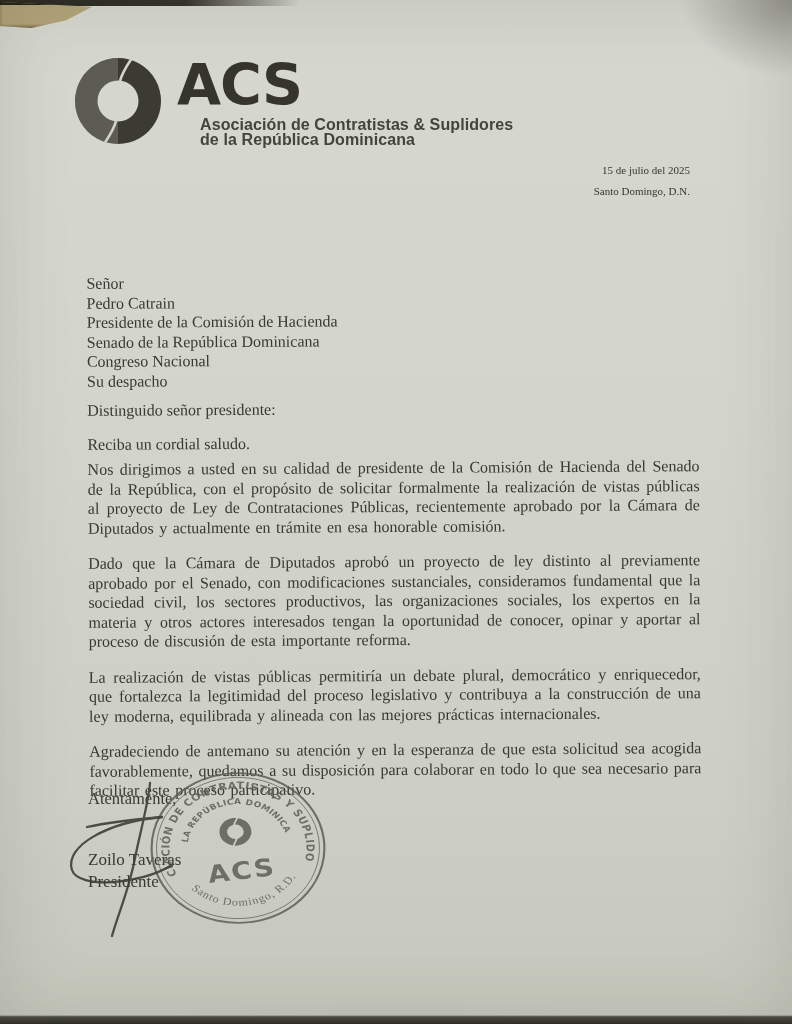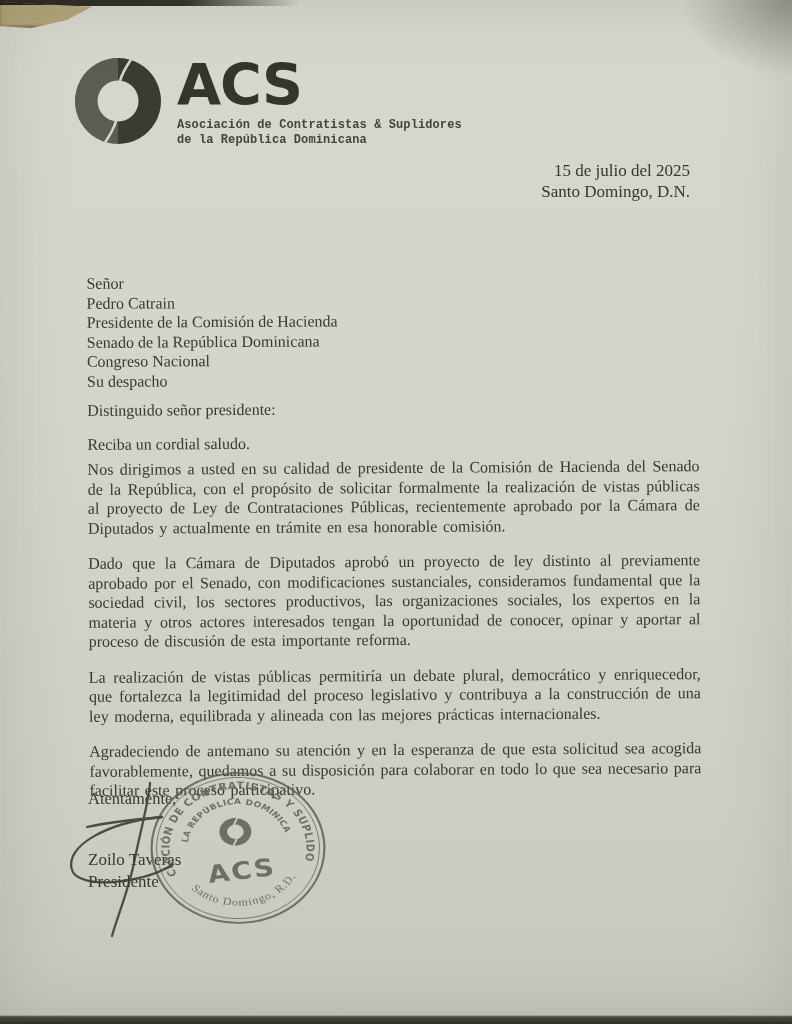--- a/index.html
+++ b/index.html
@@ -27,25 +27,25 @@
   .corner-tab{position:absolute;top:2px;left:0;width:92px;height:26px;background:#b2a378;
     clip-path:polygon(0 0,100% 18%,72% 70%,34% 100%,0 92%);
     box-shadow:inset 0 3px 0 #1f1e15, inset 0 -2px 3px rgba(60,50,25,.5);}
   .edge-bottom{position:absolute;bottom:0;left:0;width:100%;height:9px;
     background:linear-gradient(0deg,#2b2b25 0%,#4a4a42 80%,rgba(74,74,66,0) 100%);}
   
   .letterhead{position:absolute;left:72px;top:55px;display:flex;align-items:flex-start;gap:13px;}
   .logo-text-col{padding-top:2px;}
   .acs-word{font-family:"DejaVu Sans",sans-serif;font-weight:800;font-size:57px;line-height:56px;
     color:#35342d;letter-spacing:-1px;}
-  .tagline{font-family:Liberation Mono, monospace;font-weight:700;font-size:12px;line-height:14.5px;
-    color:#45443c;margin-top:5px;letter-spacing:.1px;}
+  .tagline{font-family:Liberation Sans, sans-serif;font-weight:700;font-size:16px;line-height:14.5px;
+    color:#45443c;margin-top:5px;letter-spacing:.1px;margin-left:23px;}
   
   .dateline{position:absolute;right:102px;top:160px;text-align:right;
-    font-size:17px;line-height:21px;color:#38362f;}
+    font-size:11px;line-height:21px;color:#38362f;}
   
   .letter-body{position:absolute;left:88px;top:272px;width:612px;color:#3a3832;
     font-size:16px;line-height:19.5px;transform:rotate(-0.35deg);}
   .recipient div{white-space:nowrap;}
   .salutation{margin-top:10px;}
   .greeting{margin-top:14px;}
   .para{margin-top:13px;text-align:justify;text-align-last:left;word-spacing:1.5px;}
   .para:first-of-type{margin-top:6px;}
   .valediction{position:absolute;left:88px;top:789px;font-size:16.5px;color:#3a3832;}
   .signer{position:absolute;left:88px;top:849px;font-size:17px;line-height:21.5px;color:#3a3832;z-index:2;}

